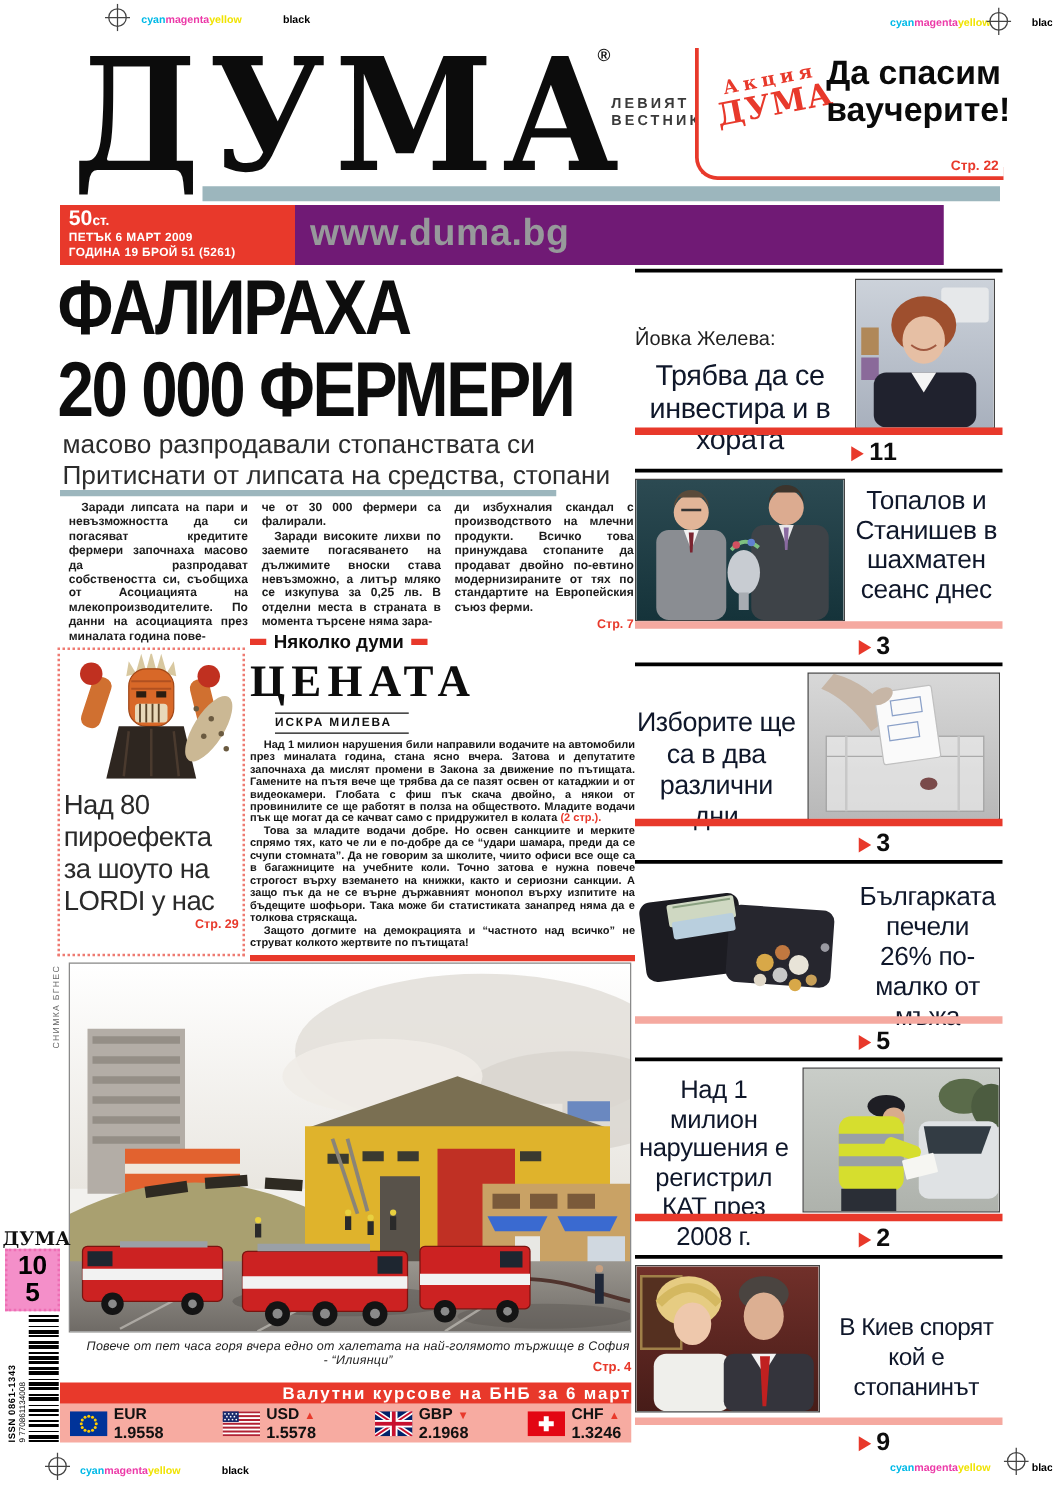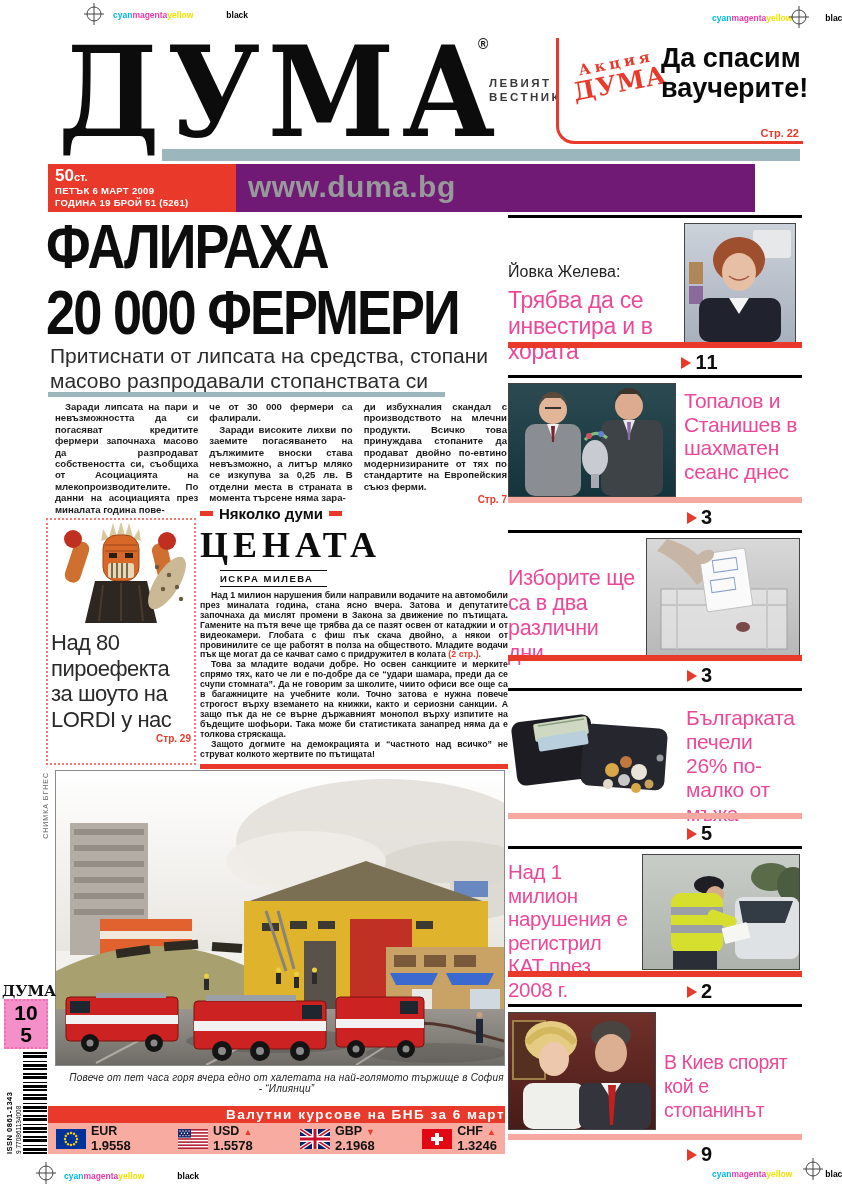--- a/index.html
+++ b/index.html
@@ -71,21 +71,21 @@
   .caption{position:absolute;left:68px;top:1072px;width:437px;font-style:italic;font-size:10px;
            color:#222;text-align:center;letter-spacing:.2px;}
   .caption-ref{position:absolute;left:68px;top:1088px;width:437px;text-align:right;
                color:#e8392b;font-weight:bold;font-size:10.5px;}
   
   .sidebar{position:absolute;left:508px;top:215px;width:294px;}
   .sb-item{position:relative;border-top:3px solid #000;}
   .sb-row{display:flex;gap:8px;padding-top:5px;}
   .sb-photo{border:1px solid #444;box-sizing:border-box;flex:none;overflow:hidden;}
   .sb-kicker{font-size:16px;color:#222;margin-bottom:7px;}
-  .sb-head{color:#ec4899;letter-spacing:-.3px;}
+  .sb-head{color:#0f172a;letter-spacing:-.3px;text-align:center;}
   .sb-bar{position:absolute;left:0;right:0;bottom:27px;height:6px;}
   .bar-red{background:#e8392b;} .bar-pink{background:#f5a9a0;}
   .sb-page{position:absolute;bottom:1px;left:0;right:0;display:flex;justify-content:center;
            align-items:center;gap:4px;transform:translateX(45px);}
   .tri{width:0;height:0;border-left:10px solid #e8392b;border-top:6px solid transparent;
        border-bottom:6px solid transparent;}
   .pg{font-size:20px;font-weight:bold;letter-spacing:1px;color:#0d0d0d;}
   
   .currency{position:absolute;left:48px;top:1106px;width:457px;}
   .cur-head{height:17px;background:#e8392b;color:#fff;font-weight:bold;font-size:13.5px;
@@ -164,22 +164,22 @@
   </div>
   <div class="info-pink">
     <div class="site">www.duma.bg</div>
   </div>
 
   <div class="headline">
     <div>ФАЛИРАХА</div>
     <div>20 000 ФЕРМЕРИ</div>
   </div>
   <div class="subhead">
+    <div>масово разпродавали стопанствата си</div>
     <div>Притиснати от липсата на средства, стопани</div>
-    <div>масово разпродавали стопанствата си</div>
   </div>
   <div class="teal-underline"></div>
   <div class="cols">
     <div class="col">
         <p class="ind">Заради липсата на пари и невъзможността да си погасяват кредитите фермери започнаха масово да разпродават собствеността си, съобщиха от Асоциацията на млекопроизводителите. По данни на асоциацията през миналата година пове-</p>
       </div>
     <div class="col">
         <p>че от 30 000 фермери са фалирали.</p>
         <p class="ind">Заради високите лихви по заемите погасяването на дължимите вноски става невъзможно, а литър мляко се изкупува за 0,25 лв. В отделни места в страната в момента търсене няма зара-</p>
       </div>
@@ -340,20 +340,21 @@
         <rect x="148" y="208" width="5" height="11" fill="#2a2a2a"></rect>
           <circle cx="150.5" cy="205" r="2.5" fill="#e8d040"></circle>
         <rect x="420" y="248" width="7" height="24" fill="#202838"></rect>
           <circle cx="423.5" cy="244" r="3" fill="#c8a080"></circle>
       </g>
       <line x1="210" y1="140" x2="230" y2="200" stroke="#8a8478" stroke-width="3"></line>
       <line x1="222" y1="140" x2="238" y2="198" stroke="#8a8478" stroke-width="3"></line>
     </svg>
   </div>
   <div class="caption">Повече от пет часа горя вчера едно от халетата на най-голямото тържище в София - “Илиянци”</div>
+  <div class="caption-ref">Стр. 4</div>
 
   <div class="sidebar">
 
     <div class="sb-item" style="height:157px;">
       <div class="sb-row">
         <div style="width:168px;margin-top:40px;">
           <div class="sb-kicker">Йовка Желева:</div>
           <div class="sb-head" style="font-size:23px;line-height:25.5px;">Трябва да се инвестира и в хората</div>
         </div>
         <div class="sb-photo" style="width:112px;height:120px;">

